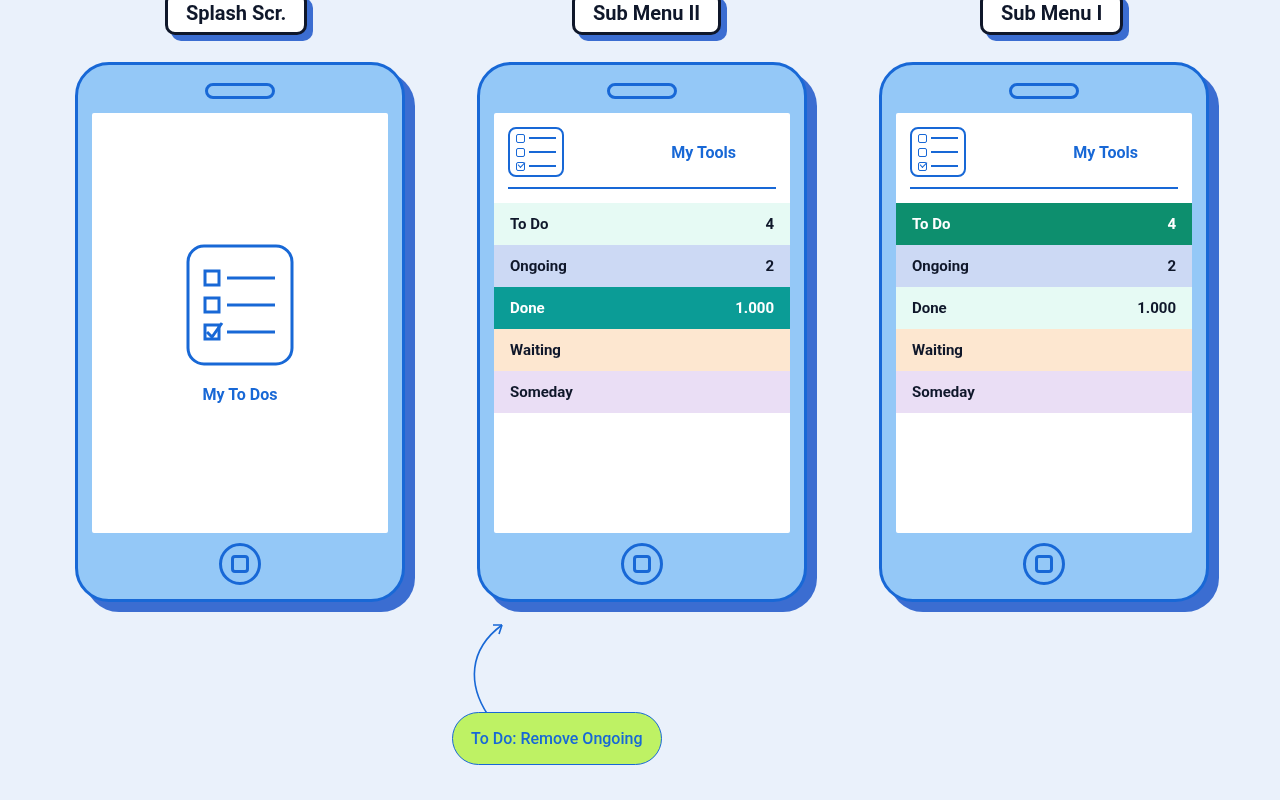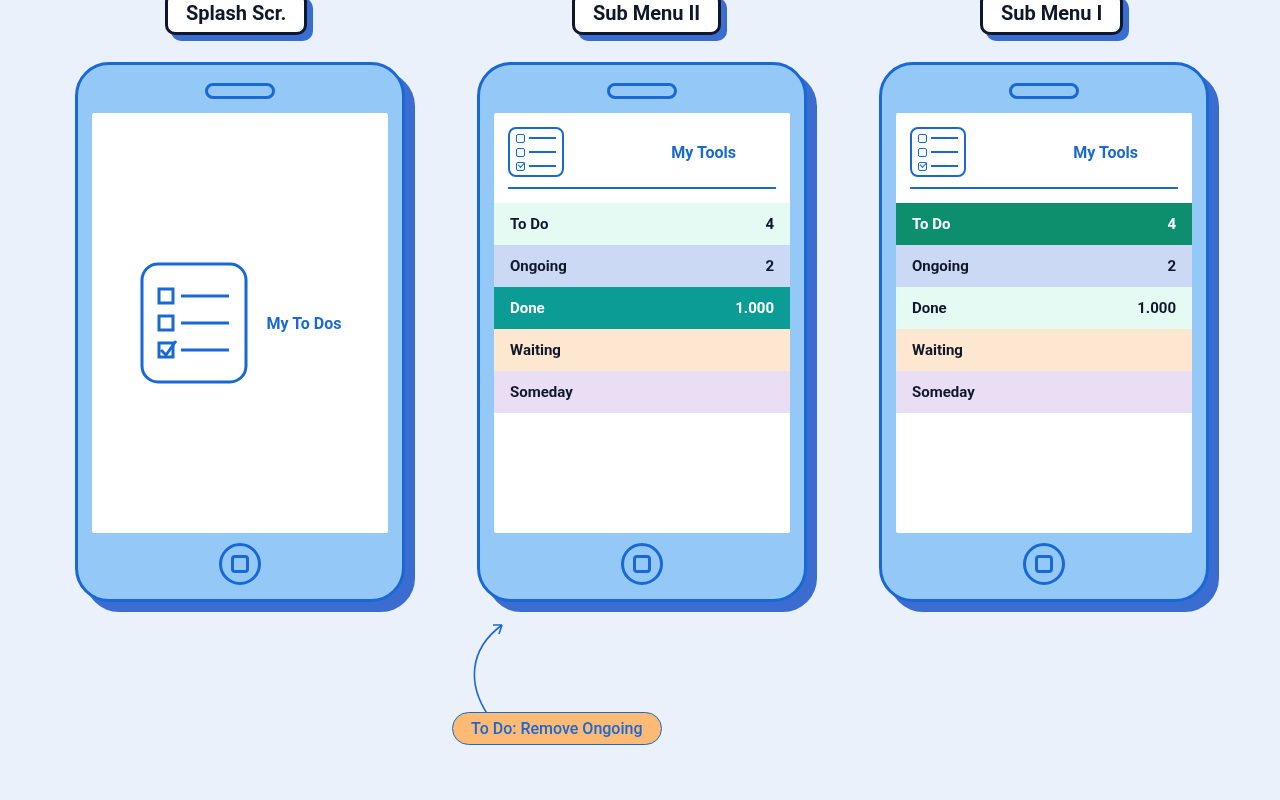--- a/index.html
+++ b/index.html
@@ -66,21 +66,21 @@
     content:"";width:12px;height:12px;border:3px solid var(--phone-stroke);
     border-radius:4px;
   }
   .screen{
     position:absolute;left:14px;right:14px;top:48px;bottom:66px;
     background:#fff;border-radius:2px;
   }
 
   
   .splash{
-    position:absolute;inset:0;display:flex;flex-direction:row;
+    position:absolute;inset:0;display:flex;flex-direction:column;
     align-items:center;justify-content:center;gap:18px;
   }
   .splash-label{color:var(--brand);font-weight:700;font-size:16px;}
 
   
   .tools-header{
     display:flex;align-items:center;gap:18px;
     padding:14px 14px 10px;
   }
   .tools-title{
@@ -89,23 +89,23 @@
   }
   .rule{height:2px;background:var(--brand);margin:0 14px 14px;}
   .rows{display:flex;flex-direction:column;border-radius:12px;}
   .row{
     display:flex;align-items:center;justify-content:space-between;
     padding:0 16px;height:42px;font-weight:700;font-size:15px;
   }
 
   
   .note{
-    position:absolute;background:#fdba74;border:1.5px solid var(--brand);
+    position:absolute;background:#bef264;border:1.5px solid var(--brand);
     color:var(--brand);font-size:16px;font-weight:500;
-    padding:6px 18px;border-radius:999px;white-space:nowrap;
+    padding:16px 18px;border-radius:999px;white-space:nowrap;
   }
   .arrow{position:absolute;}
 
   
   .mini-icon{
     width:40px;height:46px;border:2px solid var(--brand);border-radius:8px;
     display:flex;flex-direction:column;justify-content:center;gap:5px;
     padding:0 6px;flex:none;
   }
   .mini-line{display:flex;align-items:center;gap:4px;}

